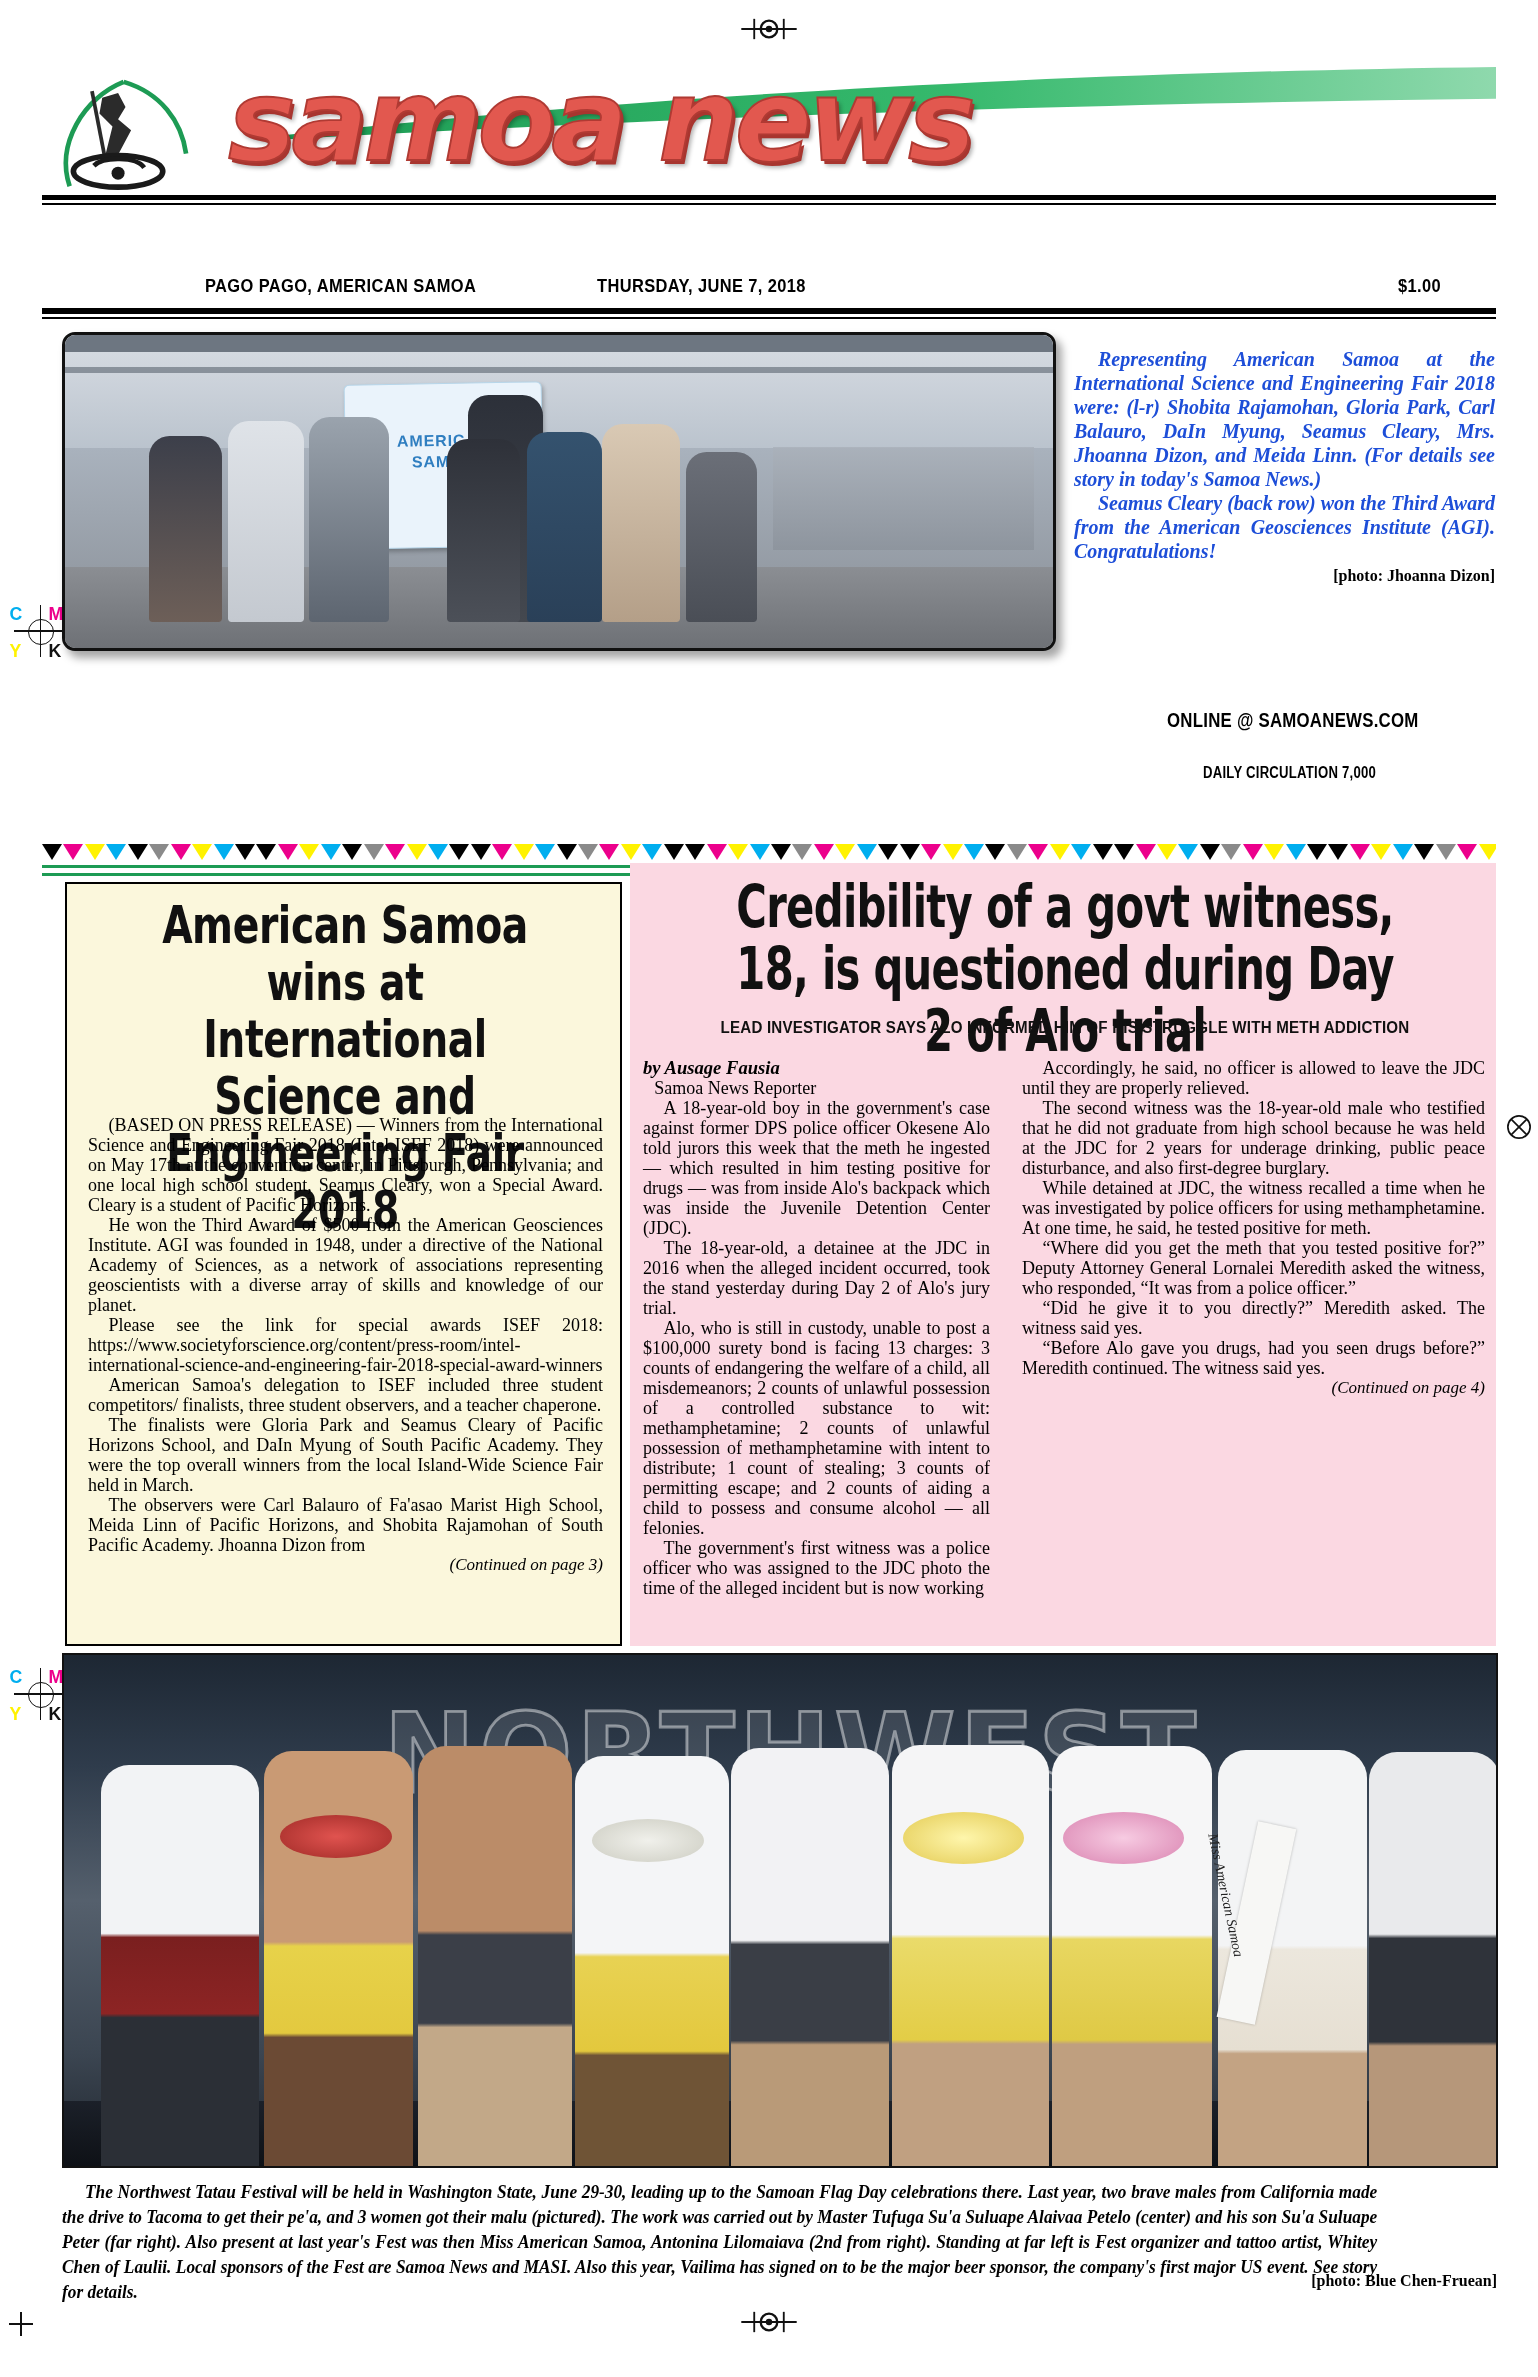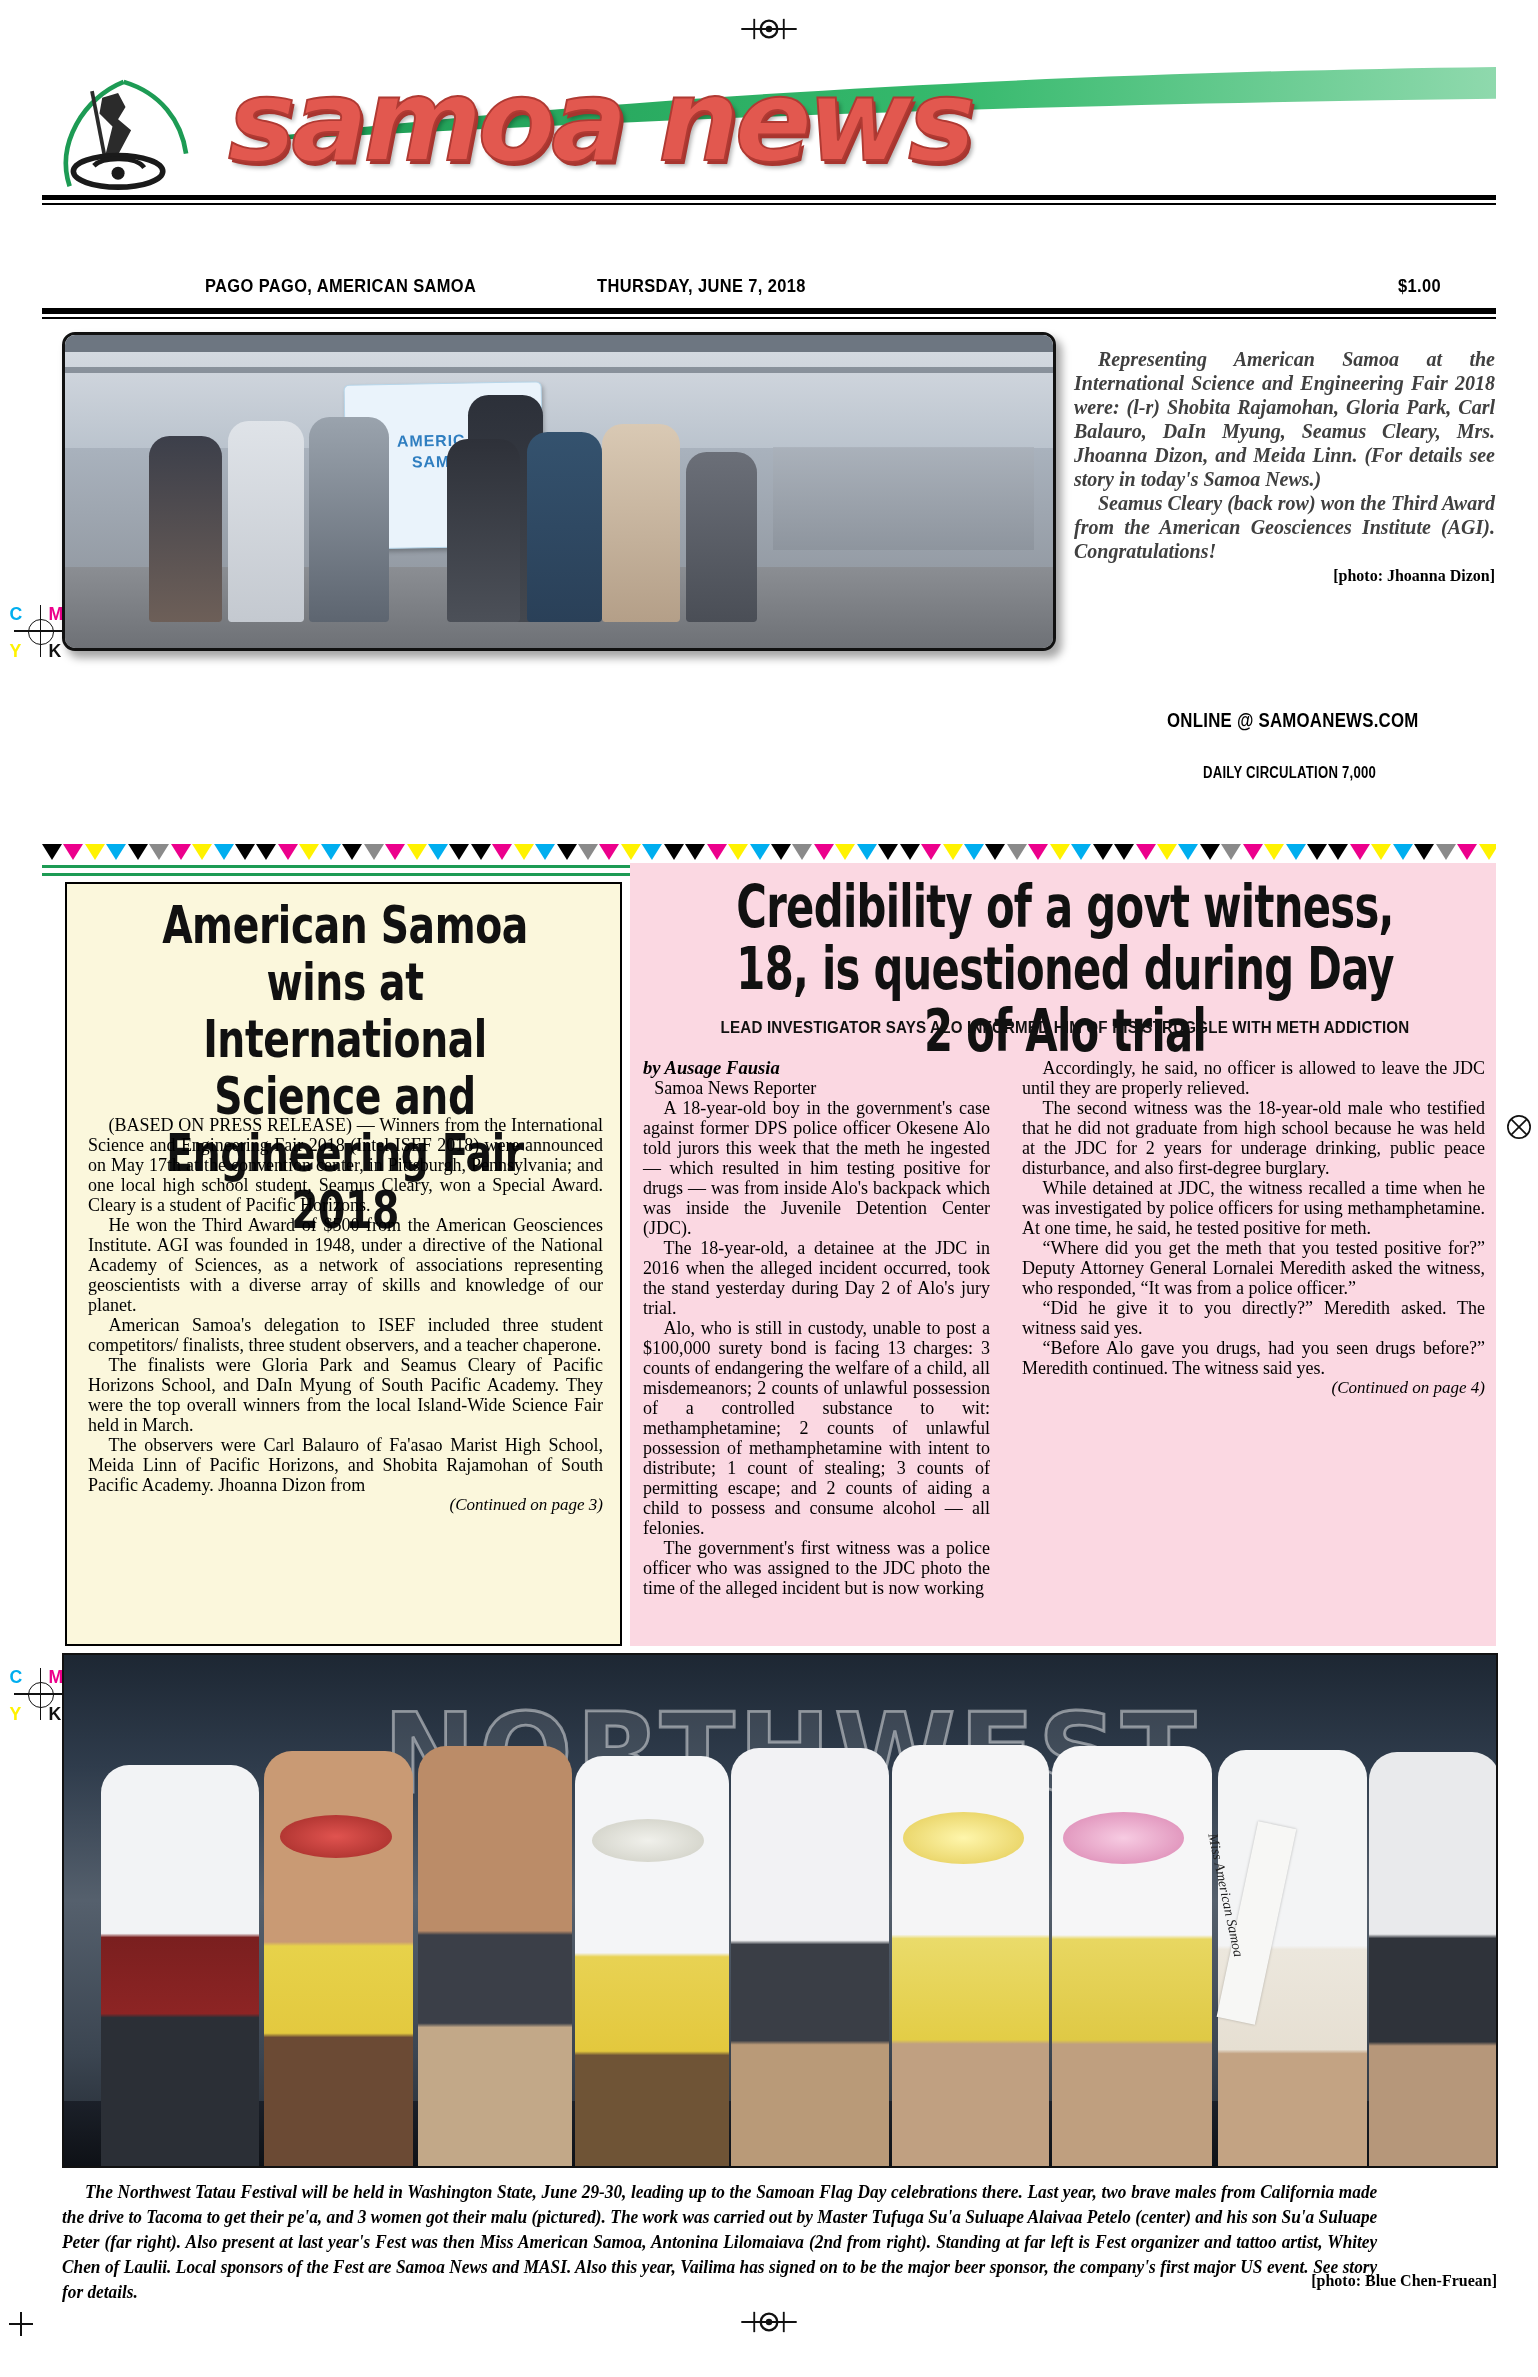--- a/index.html
+++ b/index.html
@@ -63,21 +63,21 @@
      background:#eaf3fb;border:1.9px solid #b7d6ea;border-radius:5.6px;transform:rotate(-1deg);
      box-shadow:1.9px 2.8px 4.7px rgba(0,0,0,.25);}
   .banner-board .bt{position:absolute;left:0;right:0;top:48px;text-align:center;
      font-family:"Liberation Sans",sans-serif;font-weight:700;font-size:16px;color:#2f7ec0;letter-spacing:0.9px;}
   .banner-board .bt2{position:absolute;left:0;right:0;top:69px;text-align:center;
      font-family:"Liberation Sans",sans-serif;font-weight:700;font-size:16px;color:#2f7ec0;letter-spacing:0.9px;}
 
   
   .cap-top{position:absolute;left:1074px;top:347px;width:421px;}
   .cap-top p{margin:0 0 0 0;font-family:"Liberation Serif",serif;font-style:italic;font-weight:700;
-     font-size:20px;line-height:24px;text-align:justify;color:#404040;text-indent:24px;}
+     font-size:20px;line-height:24px;text-align:justify;color:#1d4ed8;text-indent:24px;}
   .cap-credit{margin-top:3.7px;text-align:right;font-family:"Liberation Serif",serif;
      font-weight:700;font-size:16px;font-style:normal;color:#000;}
   .online-line{position:absolute;left:1167px;top:708px;
      font-family:"Liberation Sans",sans-serif;font-weight:700;font-size:20.5px;letter-spacing:0.3px;
      color:#000;transform:scaleX(.82);transform-origin:left center;}
   .circ-line{position:absolute;left:1203px;top:764px;
      font-family:"Liberation Sans",sans-serif;font-weight:700;font-size:16px;letter-spacing:0.3px;
      color:#000;transform:scaleX(.82);transform-origin:left center;}
 
   
@@ -324,20 +324,21 @@
 <div class="box-left"></div>
 
 <div class="hl-left">American Samoa wins at International Science and Engineering Fair 2018</div>
 
 <div class="hl-right">Credibility of a govt witness, 18, is questioned during Day 2 of Alo trial</div>
 <div class="sub-right">LEAD INVESTIGATOR SAYS ALO INFORMED HIM OF HIS STRUGGLE WITH METH ADDICTION</div>
 
 <div class="col col-a">
   <p>(BASED ON PRESS RELEASE) — Winners from the International Science and Engineering Fair 2018 (Intel ISEF 2018) were announced on May 17th at the convention center, in Pittsburgh, Pennsylvania; and one local high school student, Seamus Cleary, won a Special Award. Cleary is a student of Pacific Horizons.</p>
   <p>He won the Third Award of $500 from the American Geosciences Institute. AGI was founded in 1948, under a directive of the National Academy of Sciences, as a network of associations representing geoscientists with a diverse array of skills and knowledge of our planet.</p>
+  <p>Please see the link for special awards ISEF 2018: https://www.societyforscience.org/content/press-room/intel-international-science-and-engineering-fair-2018-special-award-winners</p>
   <p>American Samoa's delegation to ISEF included three student competitors/ finalists, three student observers, and a teacher chaperone.</p>
   <p>The finalists were Gloria Park and Seamus Cleary of Pacific Horizons School, and DaIn Myung of South Pacific Academy. They were the top overall winners from the local Island-Wide Science Fair held in March.</p>
   <p>The observers were Carl Balauro of Fa'asao Marist High School, Meida Linn of Pacific Horizons, and Shobita Rajamohan of South Pacific Academy. Jhoanna Dizon from</p>
   <p class="contd">(Continued on page 3)</p>
 </div>
 
 <div class="col col-b">
   <p class="byline">by Ausage Fausia</p>
   <p class="byline2">Samoa News Reporter</p>
   <p>A 18-year-old boy in the government's case against former DPS police officer Okesene Alo told jurors this week that the meth he ingested — which resulted in him testing positive for drugs — was from inside Alo's backpack which was inside the Juvenile Detention Center (JDC).</p>

